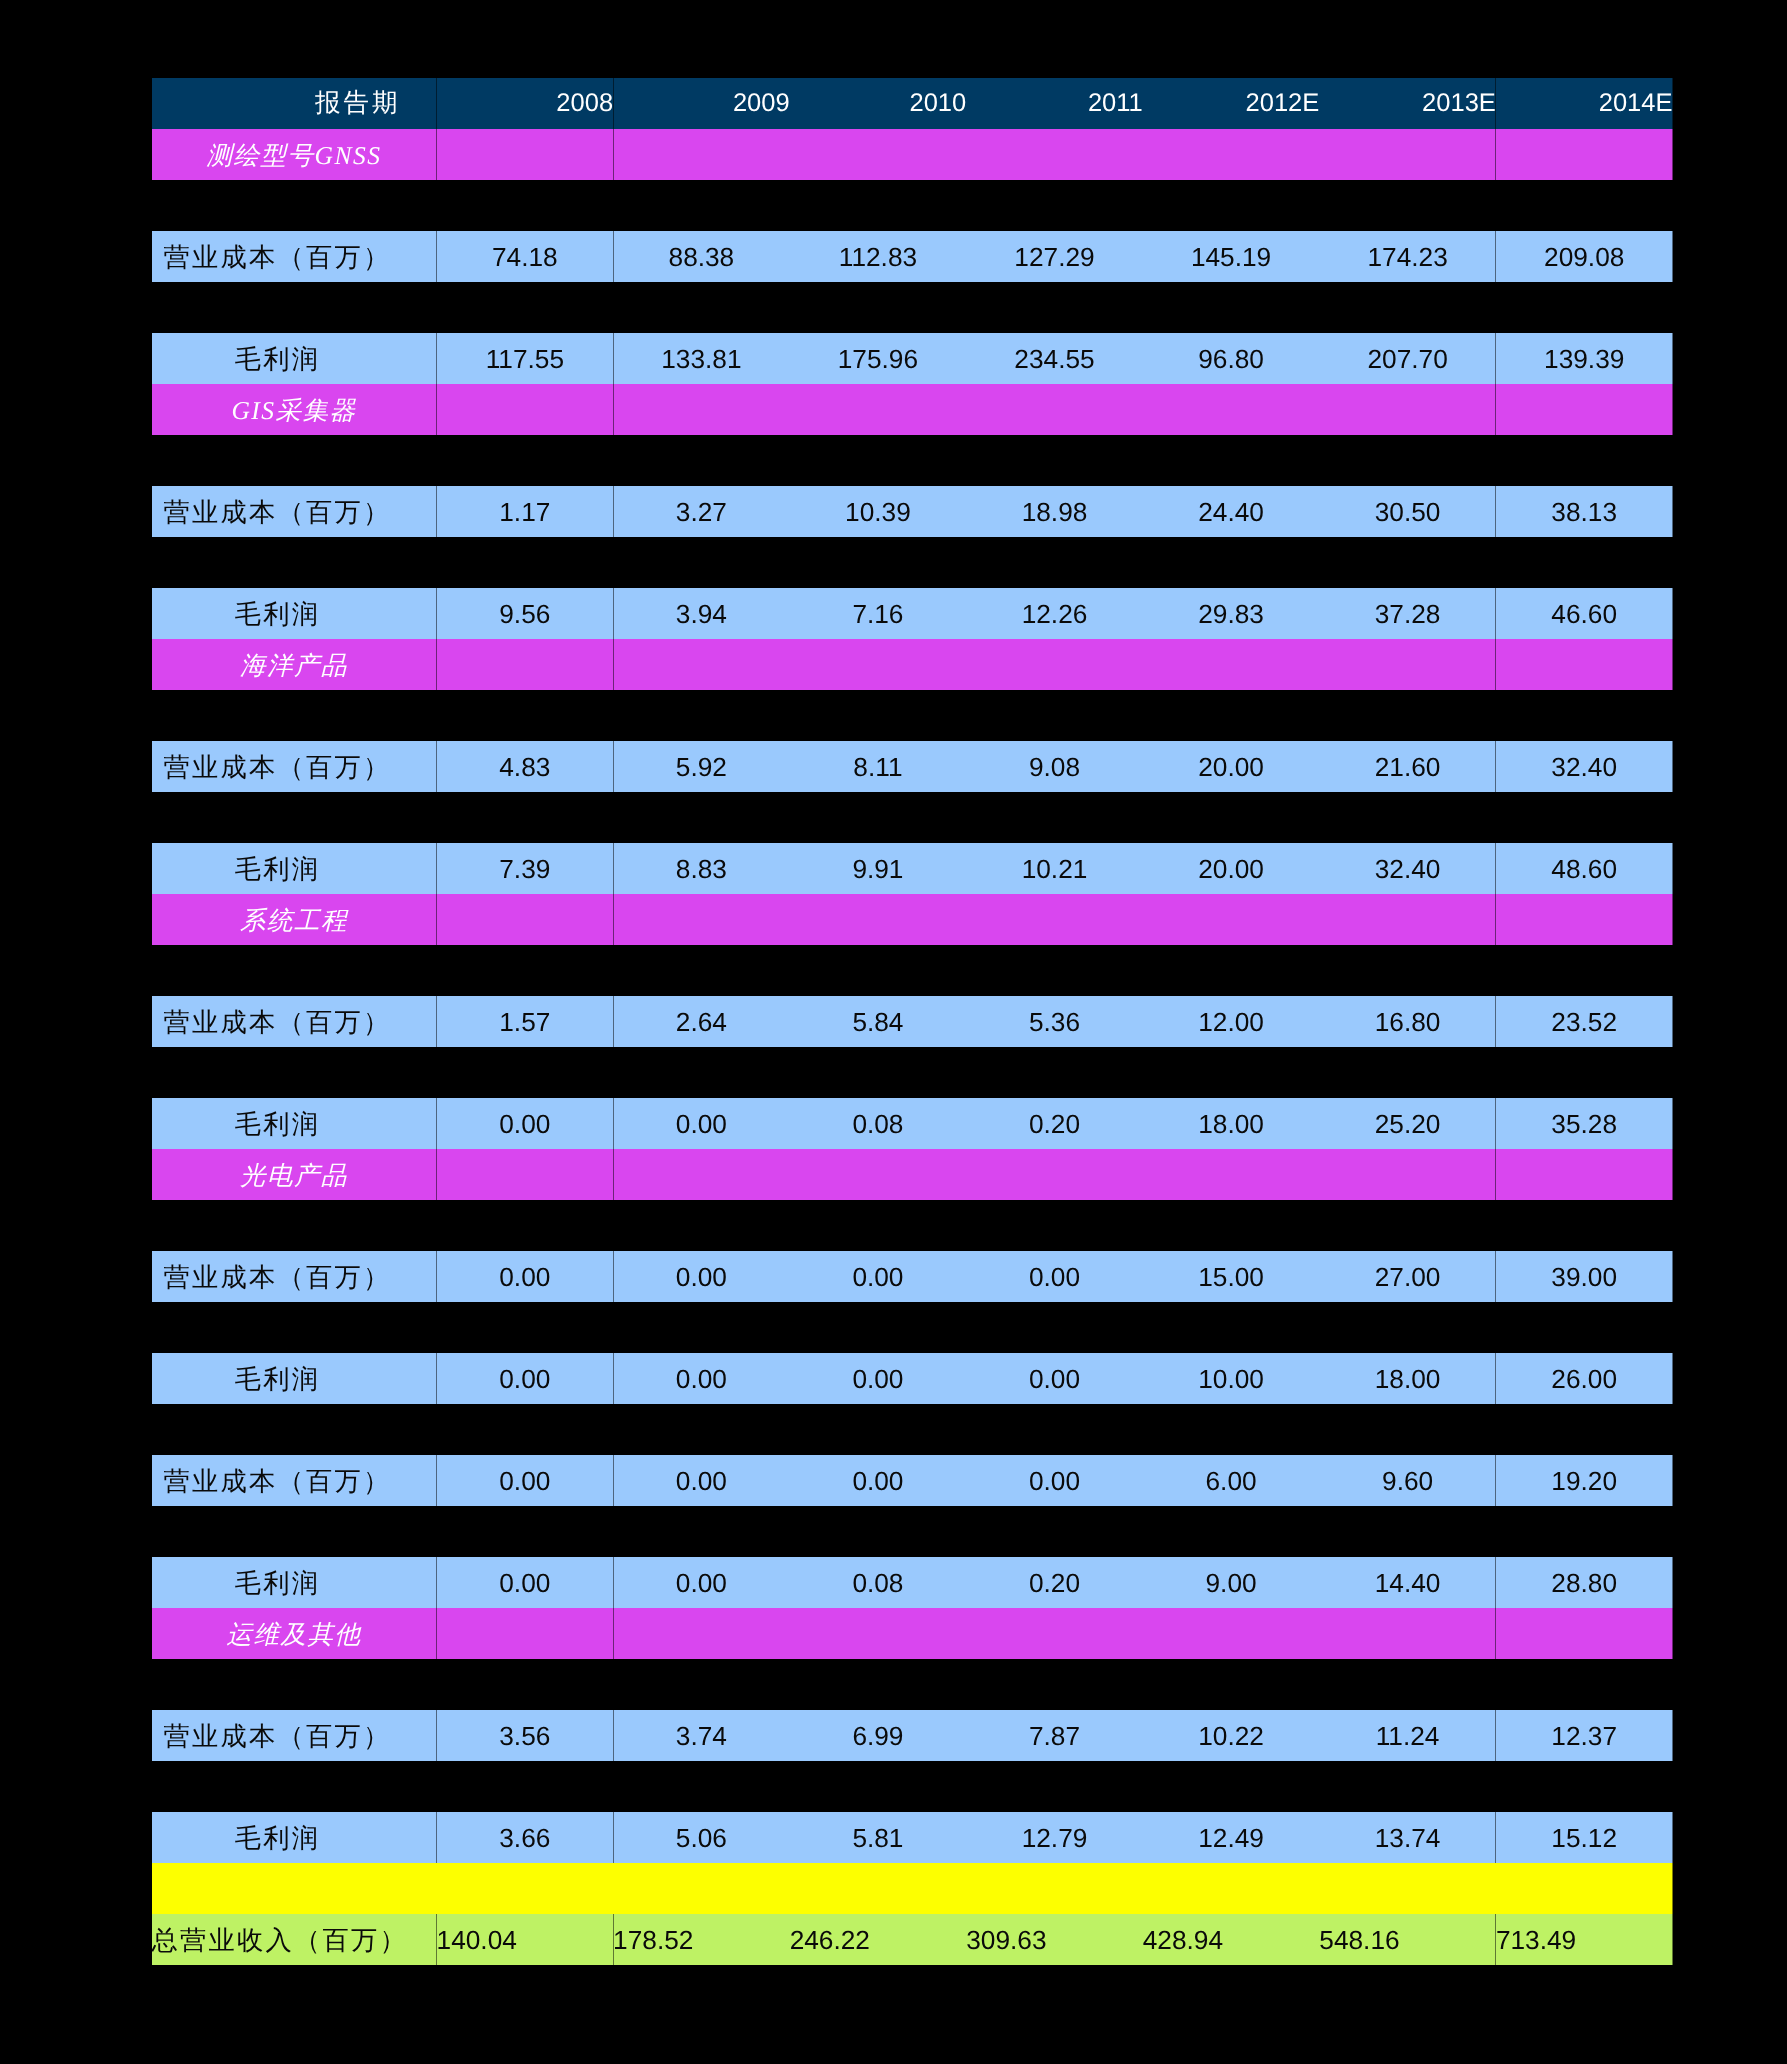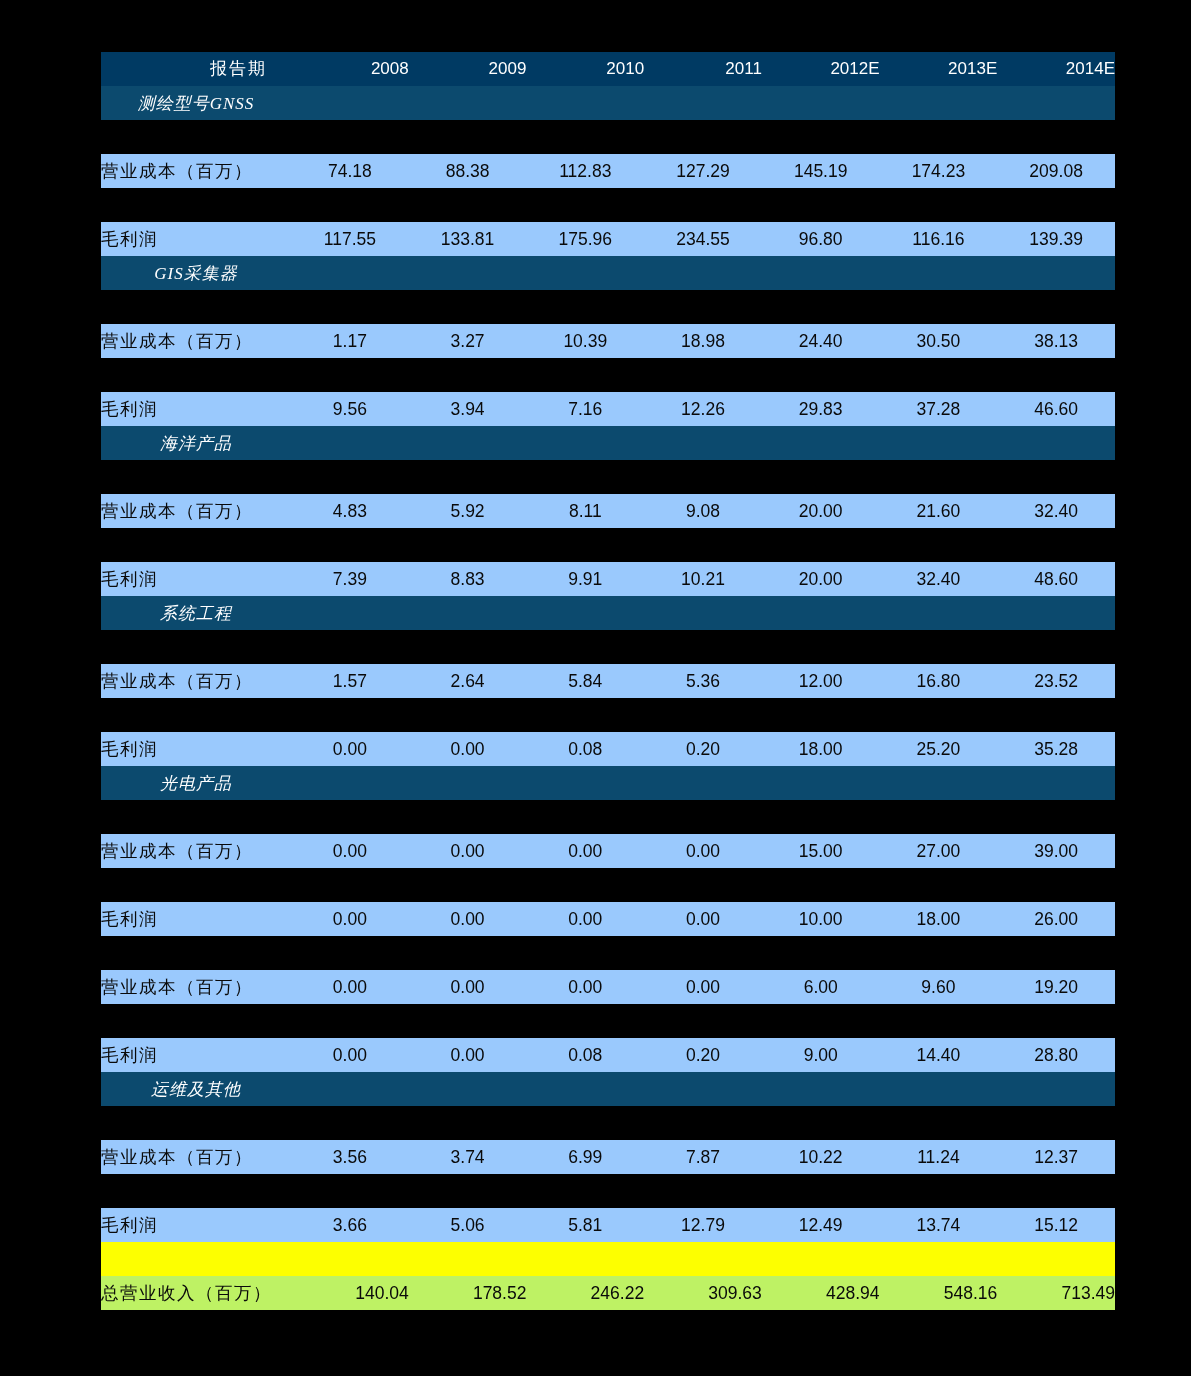--- a/index.html
+++ b/index.html
@@ -64,21 +64,21 @@
     letter-spacing: 2px;
     font-family: "Liberation Serif", serif;
   }
   tr.header-row td.num-cell {
     text-align: right;
   }
 
   
   tr.section-row { height: 29px; }
   tr.section-row td {
-    background: #0c4a6e;
+    background: #d946ef;
     color: #ffffff;
     font-size: 17px;
     line-height: 29px;
   }
   tr.section-row td.sec-label {
     text-align: center;
     font-style: italic;
     font-family: "Liberation Serif", serif;
     letter-spacing: 1px;
   }
@@ -93,21 +93,21 @@
 
   
   tr.data-row { height: 32px; }
   tr.data-row td {
     background: #9ac9fd;
     color: #0a0a0a;
     font-size: 17.5px;
     line-height: 32px;
   }
   tr.data-row td.lbl-cell {
-    text-align: left;
+    text-align: center;
     padding-right: 22px;
     font-family: "Liberation Serif", serif;
     letter-spacing: 1.5px;
   }
   tr.data-row td.num-cell {
     text-align: center;
   }
 
   
   tr.yellow-row { height: 26px; }
@@ -122,21 +122,21 @@
     color: #0a0a0a;
     font-size: 17.5px;
     line-height: 34px;
   }
   tr.total-row td.lbl-cell {
     text-align: right;
     padding-right: 22px;
     font-family: "Liberation Serif", serif;
     letter-spacing: 1.5px;
   }
-  tr.total-row td.num-cell { text-align: right; }
+  tr.total-row td.num-cell { text-align: left; }
 </style>
 </head>
 <body>
 
 <div id="sheet">
   <div class="table-wrap">
     <table class="fin">
       <colgroup>
         <col class="lbl">
         <col class="num">
@@ -184,21 +184,21 @@
           <tr class="spacer-row spacer-short">
             <td colspan="8"></td>
           </tr>
           <tr class="data-row">
             <td class="lbl-cell">毛利润</td>
             <td class="num-cell">117.55</td>
             <td class="num-cell">133.81</td>
             <td class="num-cell">175.96</td>
             <td class="num-cell">234.55</td>
             <td class="num-cell">96.80</td>
-            <td class="num-cell">116.16</td>
+            <td class="num-cell">207.70</td>
             <td class="num-cell">139.39</td>
           </tr>
           <tr class="section-row">
             <td class="sec-label" colspan="1">GIS采集器</td>
             <td></td>
             <td></td>
             <td></td>
             <td></td>
             <td></td>
             <td></td>

